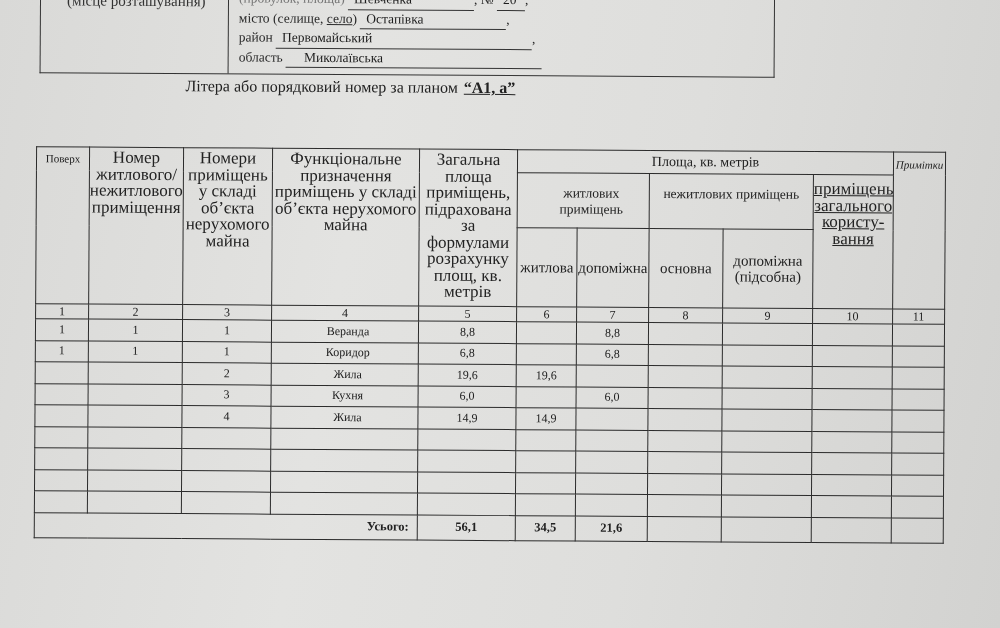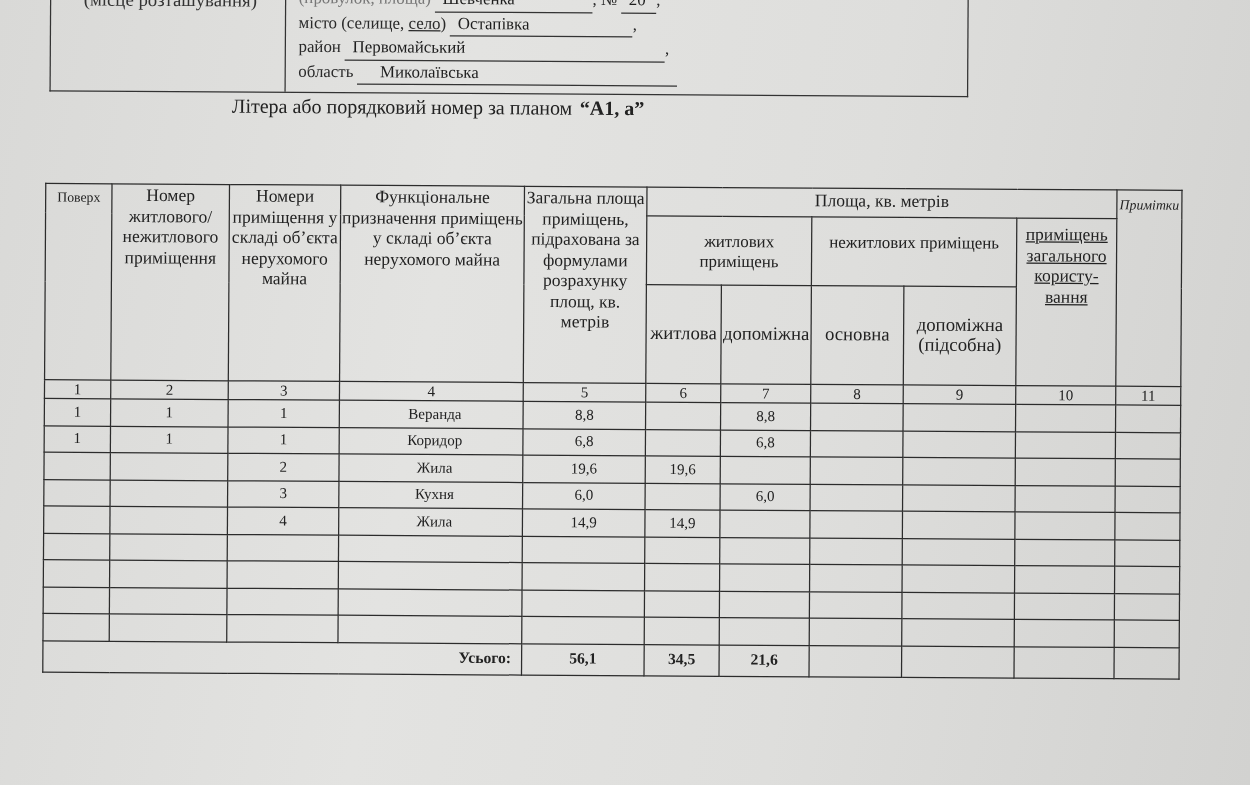--- a/index.html
+++ b/index.html
@@ -23,32 +23,32 @@
   }
   .loc-label { position:absolute; left:26px; top:-2px; font-size:15px; color:#333; }
   .loc-lines { position:absolute; left:198px; top:0; width:330px; font-size:13.5px; }
   .loc-line { height:19.5px; line-height:19.5px; white-space:nowrap; color:#2a2a2a; }
   .fill { display:inline-block; border-bottom:1px solid #333; padding-left:6px; color:#1e1e1e; }
   .u { text-decoration: underline; }
 
   .plan-title {
     position:absolute; left:186px; top:76px; font-size:16px; color:#222;
   }
-  .plan-title .code { font-weight:bold; margin-left:2px; }
+  .plan-title .code { font-weight:bold; text-decoration:underline; margin-left:2px; }
 
   
   table.main {
     position:absolute; left:37px; top:146px; width:909px;
     border-collapse:collapse; font-size:12.5px; table-layout:fixed;
   }
   table.main td, table.main th {
     border:1.2px solid #2c2c2c; padding:0; font-weight:normal; color:#222;
     vertical-align:top; text-align:center;
   }
-  .h-main { font-size:14px; line-height:16.5px; padding-top:2px !important; }
+  .h-main { font-size:17px; line-height:16.5px; padding-top:2px !important; }
   .h-small { font-size:11px; line-height:14px; }
   .h-notes { font-size:11px; font-style:italic; padding-top:6px !important; }
   .h-group { font-size:14px; height:22px; vertical-align:middle !important; }
   .h-sub { font-size:13.5px; line-height:16px; padding-top:12px !important; }
   .h-leaf { font-size:15px; vertical-align:middle !important; line-height:16px; }
   .num-row td { font-size:12px; height:14px; line-height:14px; }
   tr.data td { height:20.5px; vertical-align:middle; font-size:12px; }
   td.txt { text-align:center; padding-left:6px !important;font-family:Liberation Serif, serif; }
   tr.total td { height:24px; font-weight:bold; vertical-align:middle; font-size:12.5px; }
   td.total-label { text-align:right !important; padding-right:8px !important; }
@@ -99,21 +99,21 @@
         <col style="width:72px">
         <col style="width:74px">
       <col style="width:90px">
         <col style="width:80px">
         <col style="width:52px">
     </colgroup>
     <tbody>
         <tr>
       <th rowspan="3" class="h-small" style="padding-top:4px;">Поверх</th>
       <th rowspan="3" class="h-main">Номер житлового/ нежитлового приміщення</th>
-      <th rowspan="3" class="h-main">Номери приміщення у складі об’єкта нерухомого майна</th>
+      <th rowspan="3" class="h-main">Номери приміщень у складі об’єкта нерухомого майна</th>
       <th rowspan="3" class="h-main">Функціональне призначення приміщень у складі об’єкта нерухомого майна</th>
       <th rowspan="3" class="h-main">Загальна площа приміщень, підрахована за формулами розрахунку площ, кв. метрів</th>
       <th colspan="5" class="h-group">Площа, кв. метрів</th>
       <th rowspan="3" class="h-notes">Примітки</th>
     </tr>
     <tr>
       <th colspan="2" class="h-sub" style="height:42px;padding-left:16px;">житлових приміщень</th>
       <th colspan="2" class="h-sub">нежитлових приміщень</th>
       <th rowspan="2" class="h-main" style="padding-top:6px !important;text-decoration:underline;">приміщень загального користу-вання</th>
     </tr>

